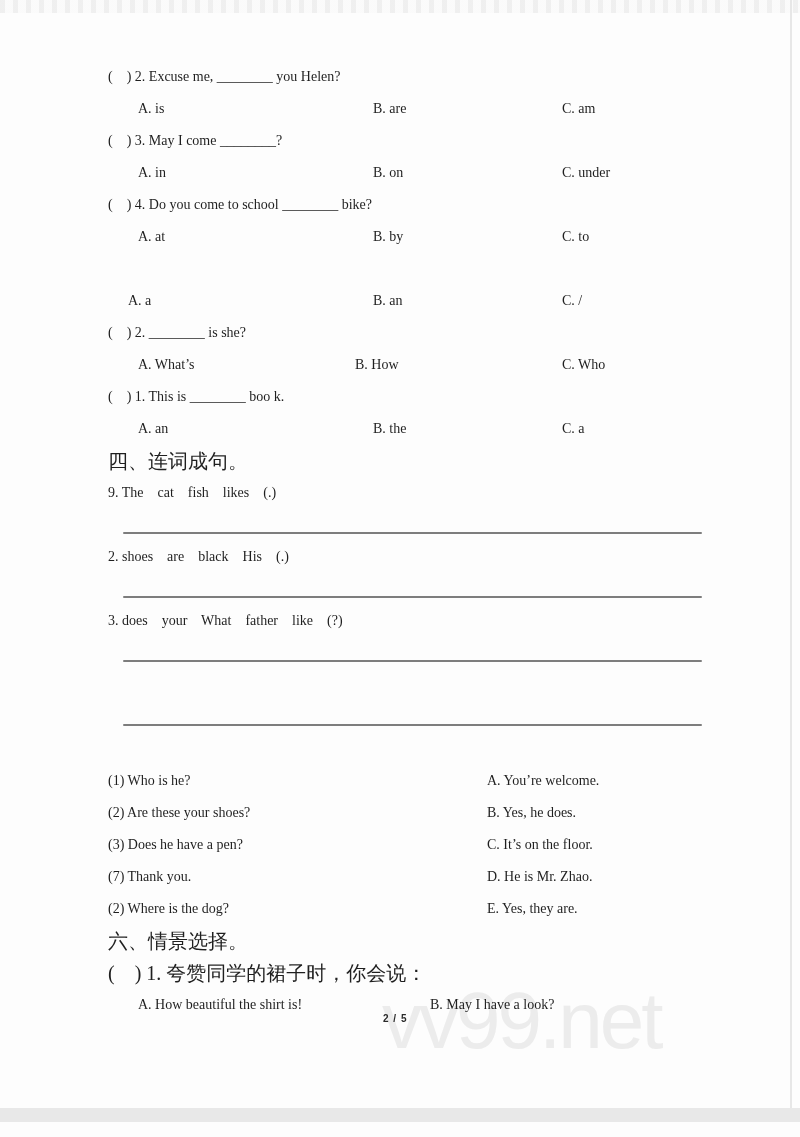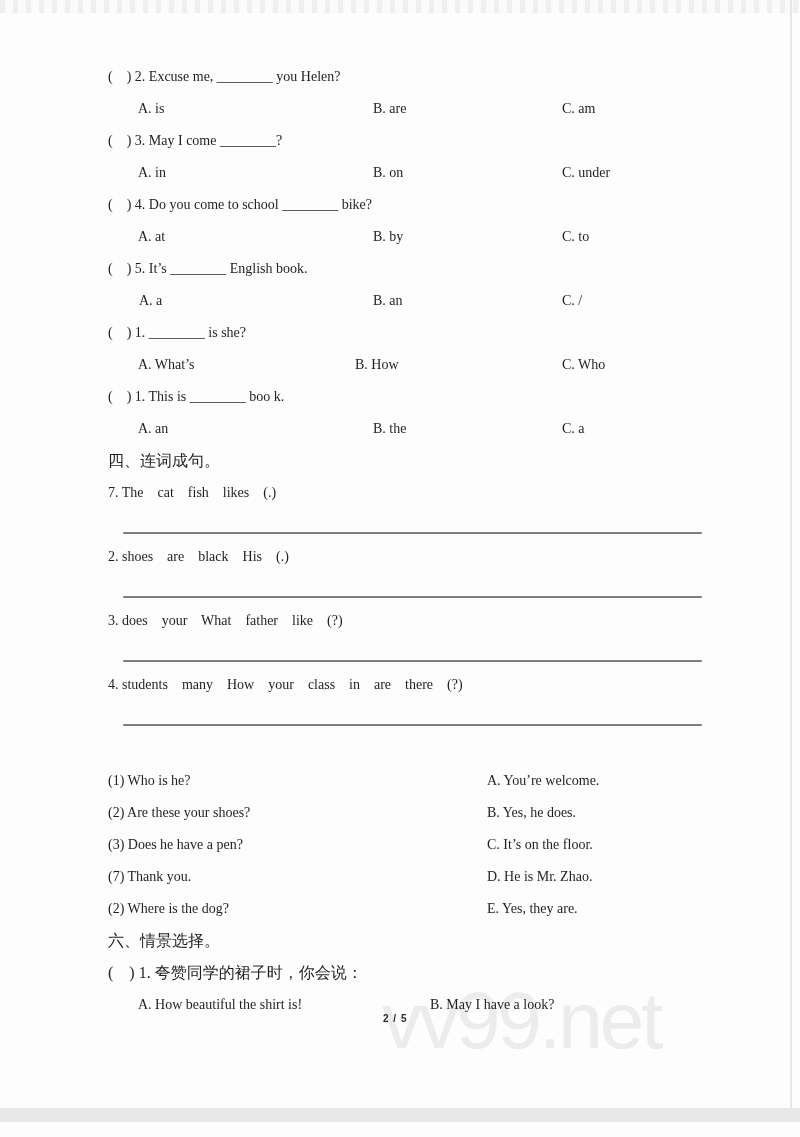--- a/index.html
+++ b/index.html
@@ -25,21 +25,21 @@
     position: absolute; top: 1108px; left: 0; width: 100%; height: 14px;
     background: #e8e8e8;
   }
   .txt {
     position: absolute;
     height: 24px; line-height: 24px;
     font-size: 14px;
     white-space: pre;
     z-index: 2;
   }
-  .cn { font-size: 16px; }
+  .cn { font-size: 20px; }
   .rule {
     position: absolute;
     left: 123px; width: 579px; height: 2px;
     background: #7d7d7d;
     border-radius: 1px;
     z-index: 2;
   }
   .page-number {
     position: absolute;
     font-family: "Liberation Sans", "DejaVu Sans", sans-serif;
@@ -79,47 +79,45 @@
   <div class="txt" style="top:129px;left:108px">(    ) 3. May I come ________?</div>
   <div class="txt" style="top:161px;left:138px">A. in</div>
   <div class="txt" style="top:161px;left:373px">B. on</div>
   <div class="txt" style="top:161px;left:562px">C. under</div>
 
   <div class="txt" style="top:193px;left:108px">(    ) 4. Do you come to school ________ bike?</div>
   <div class="txt" style="top:225px;left:138px">A. at</div>
   <div class="txt" style="top:225px;left:373px">B. by</div>
   <div class="txt" style="top:225px;left:562px">C. to</div>
 
-  <div class="txt" style="top:257px;left:108px">(    ) 5. It’s ________ English book.</div>
-  <div class="txt" style="top:289px;left:139px">A. a</div>
+  <div class="txt" style="top:289px;left:128px">A. a</div>
   <div class="txt" style="top:289px;left:373px">B. an</div>
   <div class="txt" style="top:289px;left:562px">C. /</div>
 
-  <div class="txt" style="top:321px;left:108px">(    ) 1. ________ is she?</div>
+  <div class="txt" style="top:321px;left:108px">(    ) 2. ________ is she?</div>
   <div class="txt" style="top:353px;left:138px">A. What’s</div>
   <div class="txt" style="top:353px;left:355px">B. How</div>
   <div class="txt" style="top:353px;left:562px">C. Who</div>
 
   <div class="txt" style="top:385px;left:108px">(    ) 1. This is ________ boo k.</div>
   <div class="txt" style="top:417px;left:138px">A. an</div>
   <div class="txt" style="top:417px;left:373px">B. the</div>
   <div class="txt" style="top:417px;left:562px">C. a</div>
 
   <div class="txt cn" style="top:449px;left:108px">四、连词成句。</div>
 
-  <div class="txt" style="top:481px;left:108px">7. The    cat    fish    likes    (.)</div>
+  <div class="txt" style="top:481px;left:108px">9. The    cat    fish    likes    (.)</div>
   <div class="rule" style="top:532px"></div>
 
   <div class="txt" style="top:545px;left:108px">2. shoes    are    black    His    (.)</div>
   <div class="rule" style="top:596px"></div>
 
   <div class="txt" style="top:609px;left:108px">3. does    your    What    father    like    (?)</div>
   <div class="rule" style="top:660px"></div>
 
-  <div class="txt" style="top:673px;left:108px">4. students    many    How    your    class    in    are    there    (?)</div>
   <div class="rule" style="top:724px"></div>
 
 
   <div class="txt" style="top:769px;left:108px">(1) Who is he?</div>
   <div class="txt" style="top:769px;left:487px">A. You’re welcome.</div>
 
   <div class="txt" style="top:801px;left:108px">(2) Are these your shoes?</div>
   <div class="txt" style="top:801px;left:487px">B. Yes, he does.</div>
 
   <div class="txt" style="top:833px;left:108px">(3) Does he have a pen?</div>

